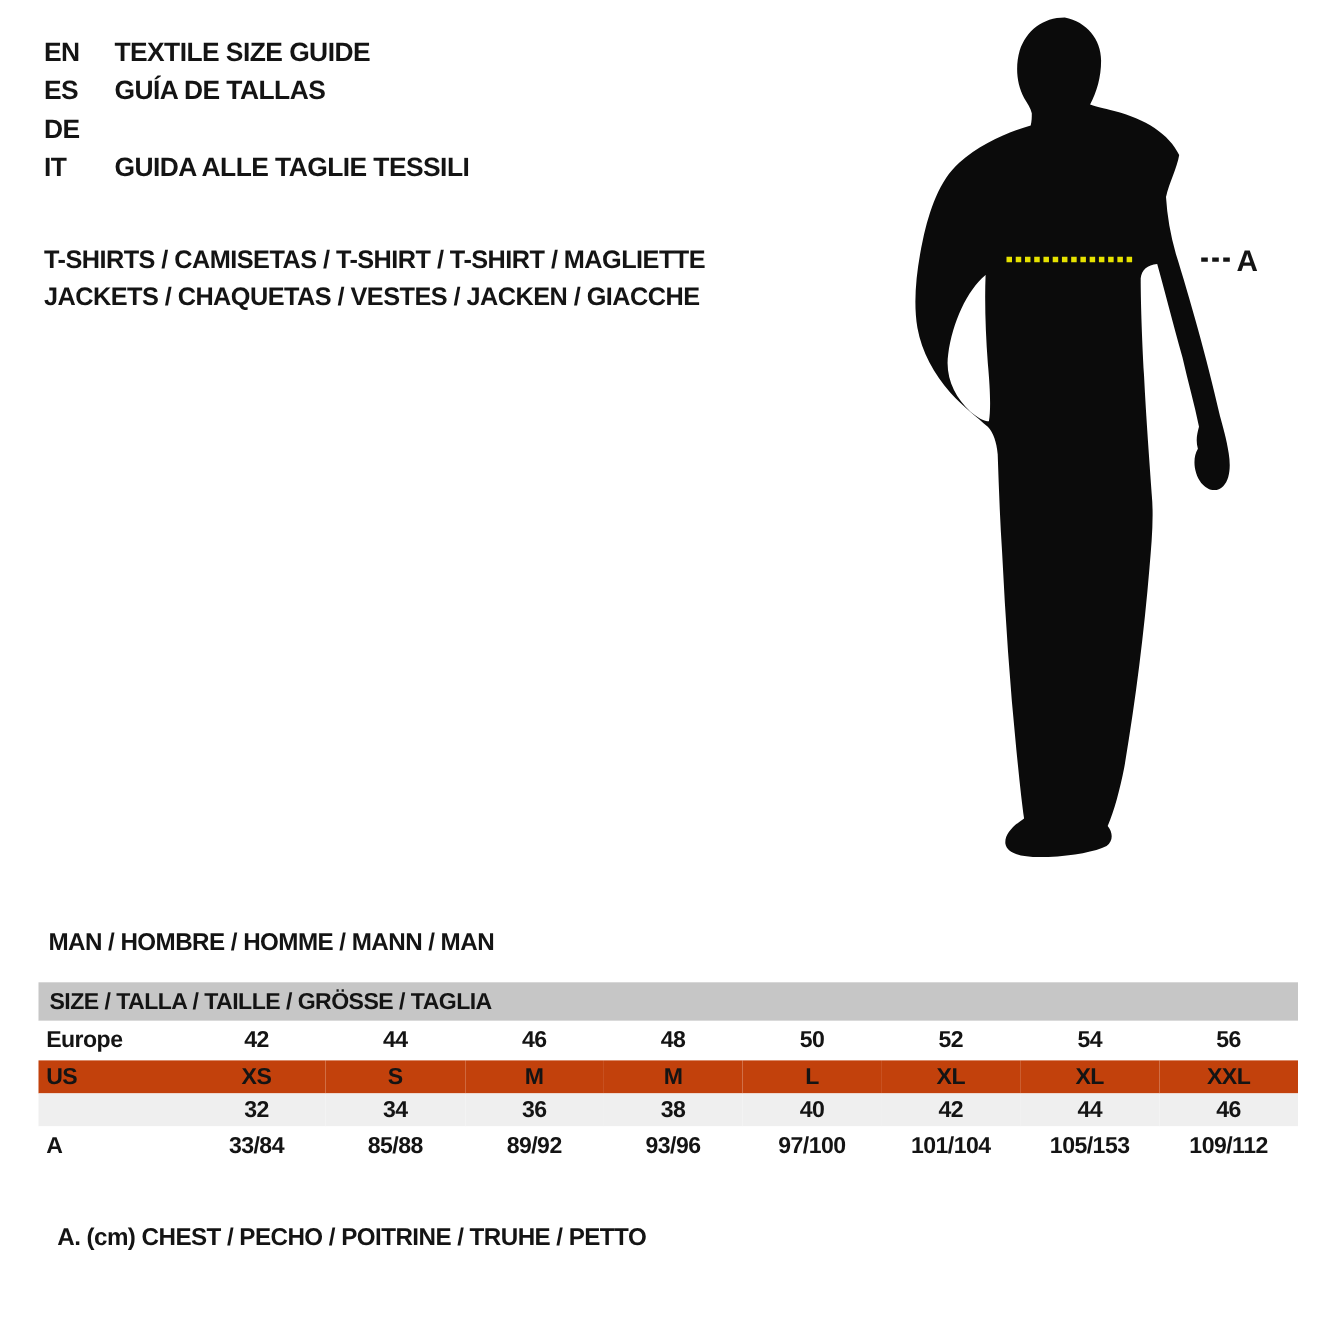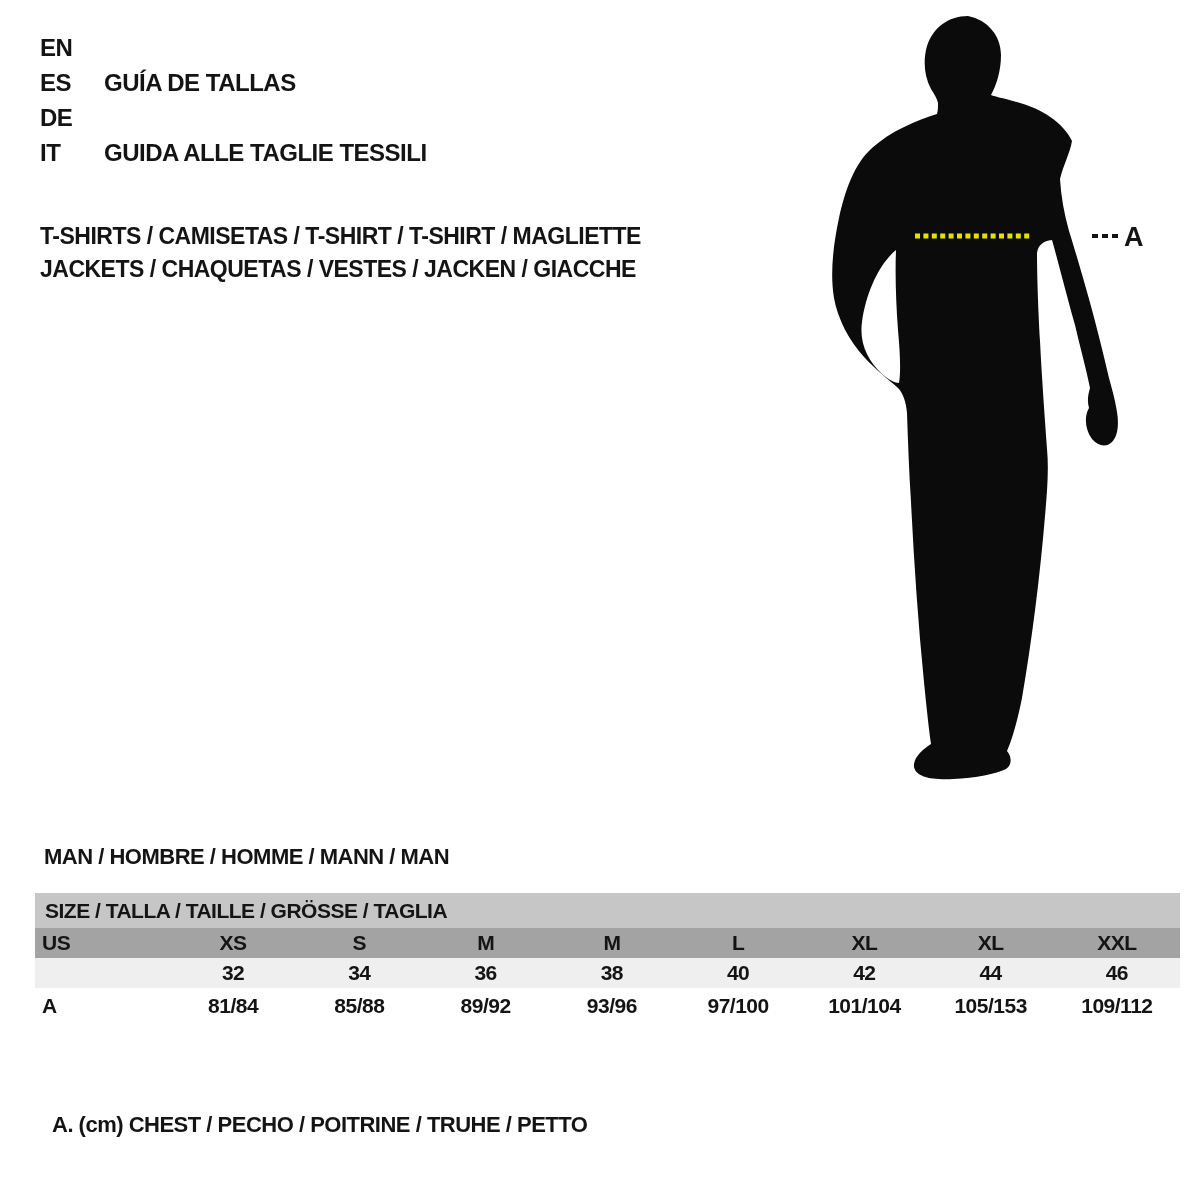--- a/index.html
+++ b/index.html
@@ -25,34 +25,35 @@
     border-collapse:collapse;table-layout:fixed;
   }
   table.sizes col.cl{width:135px;}
   table.sizes thead th{
     background:#c6c6c6;height:35px;text-align:left;padding:0 0 0 10px;
     font-size:21px;font-weight:700;
   }
   table.sizes th.rowlabel{text-align:left;padding-left:7px;font-size:21px;font-weight:700;}
   table.sizes td{text-align:center;font-size:21px;font-weight:700;padding:0;}
   tr.r0{height:36px;background:#ffffff;}
-  tr.r1{height:30px;background:#a3a3a3;}
+  tr.r1{height:30px;background:#c2410c;}
   tr.r2{height:30px;background:#efefef;}
   tr.r3{height:36px;background:#ffffff;}
   
   .foot{position:absolute;left:40px;top:1103px;margin:12px;font-size:22px;line-height:20px;}
 </style>
 </head>
 <body>
 
 <div id="canvas">
 
   <section class="langs">
     <div class="lang-row">
       <span class="code">EN</span>
+      <span class="lbl">TEXTILE SIZE GUIDE</span>
     </div>
     <div class="lang-row">
       <span class="code">ES</span>
       <span class="lbl">GUÍA DE TALLAS</span>
     </div>
     <div class="lang-row">
       <span class="code">DE</span>
     </div>
     <div class="lang-row">
       <span class="code">IT</span>
@@ -132,20 +133,31 @@
         <col class="cd">
         <col class="cd">
         <col class="cd">
     </colgroup>
     <thead>
       <tr>
         <th colspan="9">SIZE / TALLA / TAILLE / GRÖSSE / TAGLIA</th>
       </tr>
     </thead>
     <tbody>
+      <tr class="r0">
+        <th class="rowlabel">Europe</th>
+        <td>42</td>
+        <td>44</td>
+        <td>46</td>
+        <td>48</td>
+        <td>50</td>
+        <td>52</td>
+        <td>54</td>
+        <td>56</td>
+      </tr>
       <tr class="r1">
         <th class="rowlabel">US</th>
         <td>XS</td>
         <td>S</td>
         <td>M</td>
         <td>M</td>
         <td>L</td>
         <td>XL</td>
         <td>XL</td>
         <td>XXL</td>
@@ -156,21 +168,21 @@
         <td>34</td>
         <td>36</td>
         <td>38</td>
         <td>40</td>
         <td>42</td>
         <td>44</td>
         <td>46</td>
       </tr>
       <tr class="r3">
         <th class="rowlabel">A</th>
-        <td>81/84</td>
+        <td>33/84</td>
         <td>85/88</td>
         <td>89/92</td>
         <td>93/96</td>
         <td>97/100</td>
         <td>101/104</td>
         <td>105/153</td>
         <td>109/112</td>
       </tr>
     </tbody>
   </table>

